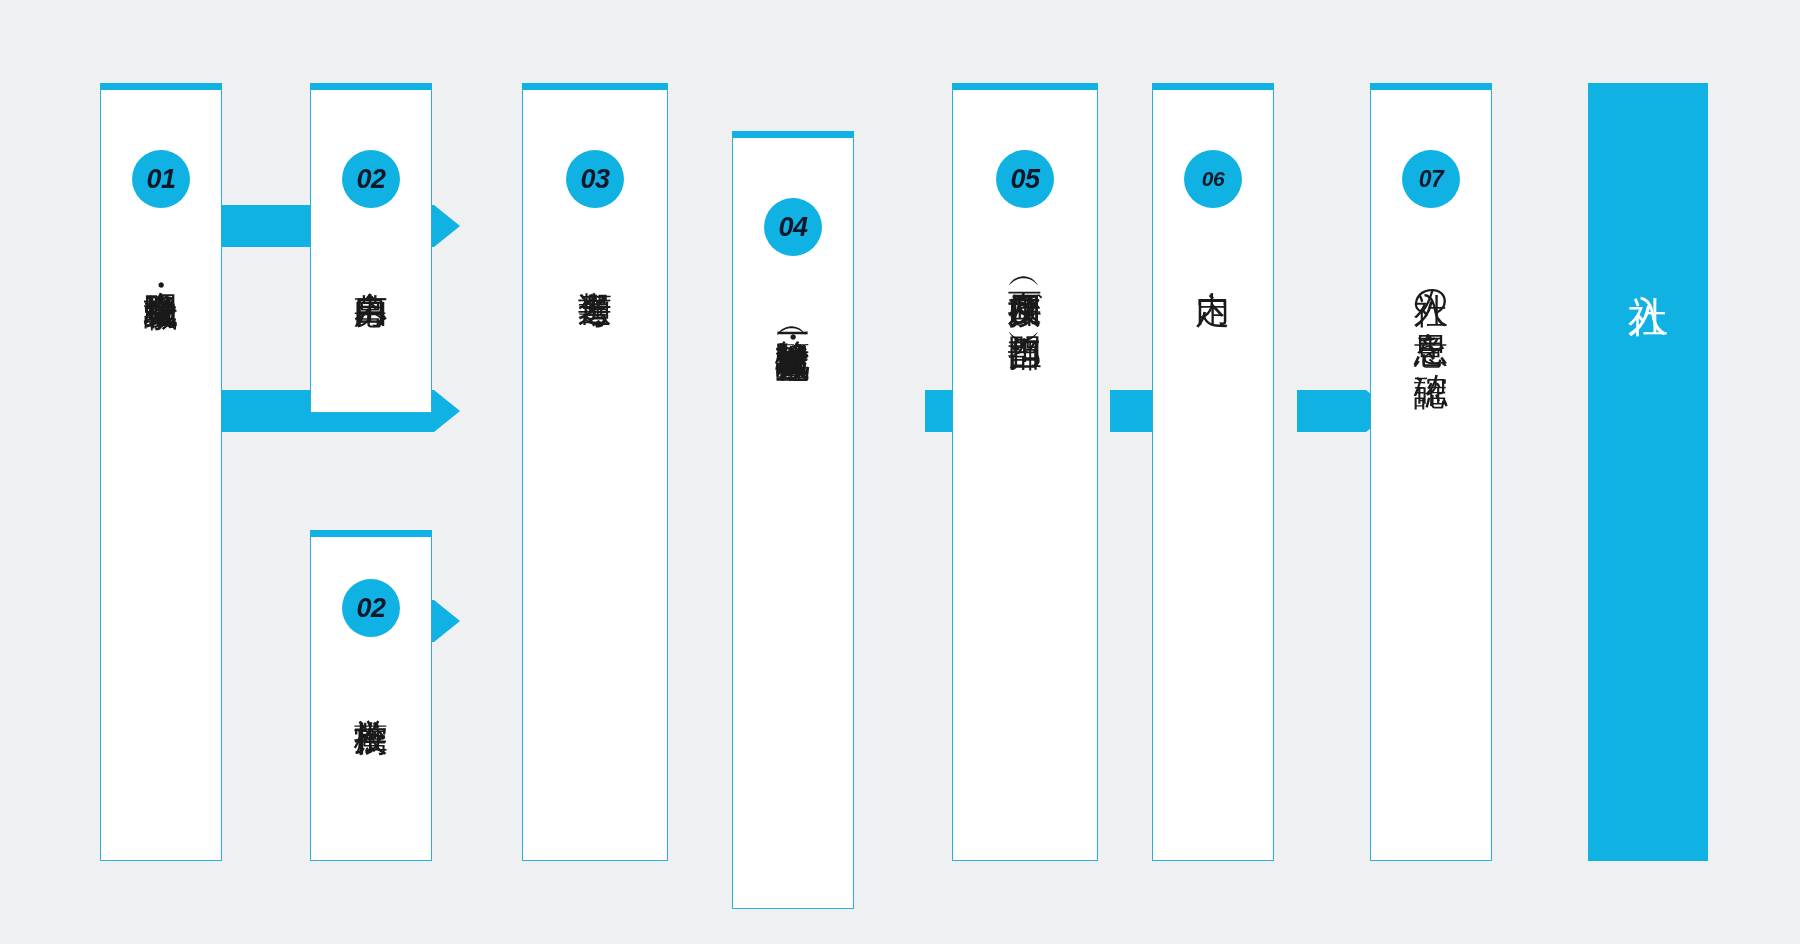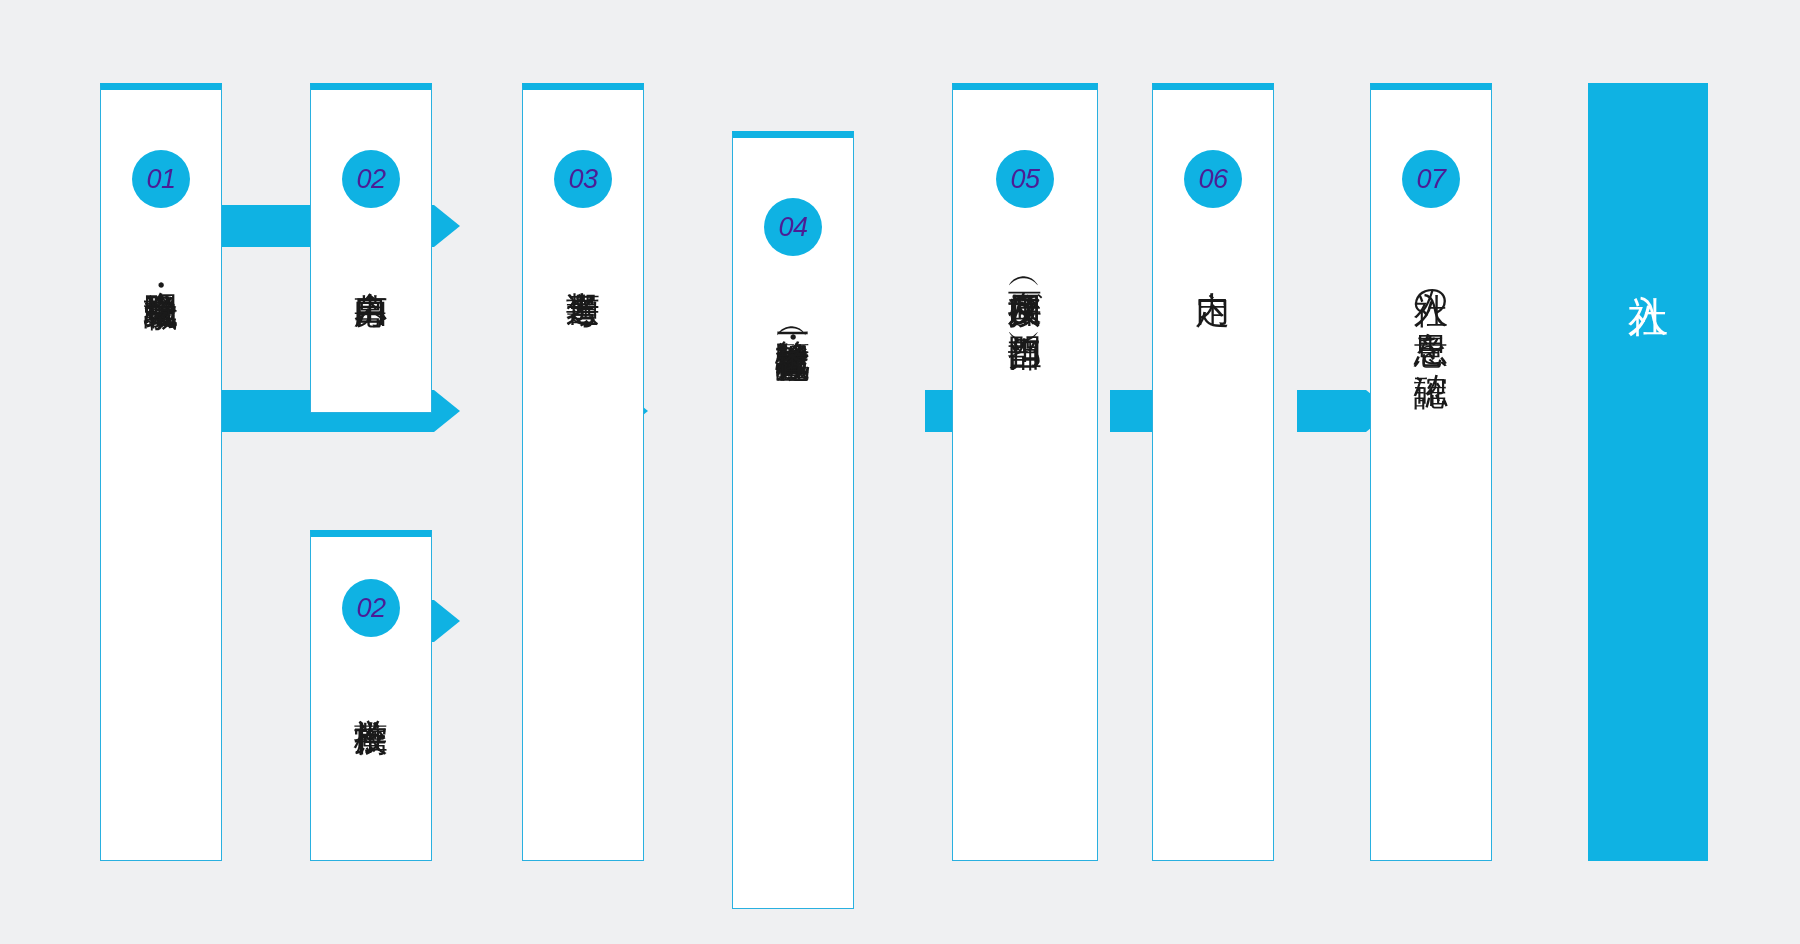--- a/index.html
+++ b/index.html
@@ -24,26 +24,26 @@
   .step-box.filled{
     background:#0fb2e3;
     border:0;
   }
   .badge{
     position:absolute;
     left:50%;
     transform:translateX(-50%);
     border-radius:50%;
     background:#0fb2e3;
-    color:#4c1d95;
+    color:#0f172a;
     display:flex;
     align-items:center;
     justify-content:center;
     font-style:italic;
-    font-weight:400;
+    font-weight:700;
     letter-spacing:-0.5px;
     user-select:none;
   }
   .vtext{
     position:absolute;
     left:50%;
     transform:translateX(-50%);
     writing-mode:vertical-rl;
     text-orientation:upright;
     font-family:"DejaVu Sans","Liberation Sans",sans-serif;
@@ -94,42 +94,42 @@
   <div class="step-box" style="left:310px;top:83px;width:122px;height:330px;">
     <div class="badge" style="top:60px;width:58px;height:58px;font-size:27px;">02</div>
     <div class="vtext" style="top:175px;font-size:34px;">自由応募</div>
   </div>
 
   <div class="step-box" style="left:310px;top:530px;width:122px;height:331px;">
     <div class="badge" style="top:42px;width:58px;height:58px;font-size:27px;">02</div>
     <div class="vtext" style="top:155px;font-size:34px;">学校推薦</div>
   </div>
 
-  <div class="step-box" style="left:522px;top:83px;width:122px;height:778px;padding-left:16px;">
+  <div class="step-box" style="left:522px;top:83px;width:146px;height:778px;padding-left:16px;">
     <div class="badge" style="top:60px;width:58px;height:58px;font-size:27px;">03</div>
     <div class="vtext" style="top:175px;font-size:34px;">書類選考</div>
   </div>
 
   <div class="step-box" style="left:732px;top:83px;width:122px;height:778px;margin-top:48px;">
     <div class="badge" style="top:60px;width:58px;height:58px;font-size:27px;">04</div>
     <div class="vtext" style="top:175px;font-size:34px;">筆記試験（一般常識・適性検査）</div>
   </div>
 
   <div class="step-box" style="left:952px;top:83px;width:146px;height:778px;">
     <div class="badge" style="top:60px;width:58px;height:58px;font-size:27px;">05</div>
     <div class="vtext" style="top:175px;font-size:34px;">面接（採用及び部門担当）</div>
   </div>
 
   <div class="step-box" style="left:1152px;top:83px;width:122px;height:778px;">
-    <div class="badge" style="top:60px;width:58px;height:58px;font-size:27px;">06</div>
+    <div class="badge" style="top:60px;width:58px;height:58px;font-size:21px;">06</div>
     <div class="vtext" style="top:175px;font-size:34px;">内定</div>
   </div>
 
   <div class="step-box" style="left:1370px;top:83px;width:122px;height:778px;">
-    <div class="badge" style="top:60px;width:58px;height:58px;font-size:27px;">07</div>
+    <div class="badge" style="top:60px;width:58px;height:58px;font-size:23px;">07</div>
     <div class="vtext" style="top:175px;font-size:34px;">入社の意思を確認</div>
   </div>
 
   <div class="step-box filled" style="left:1588px;top:83px;width:120px;height:778px;">
     <div class="vtext" style="top:180px;font-size:40px;">入社</div>
   </div>
 
 </div>
 
 </body></html>

